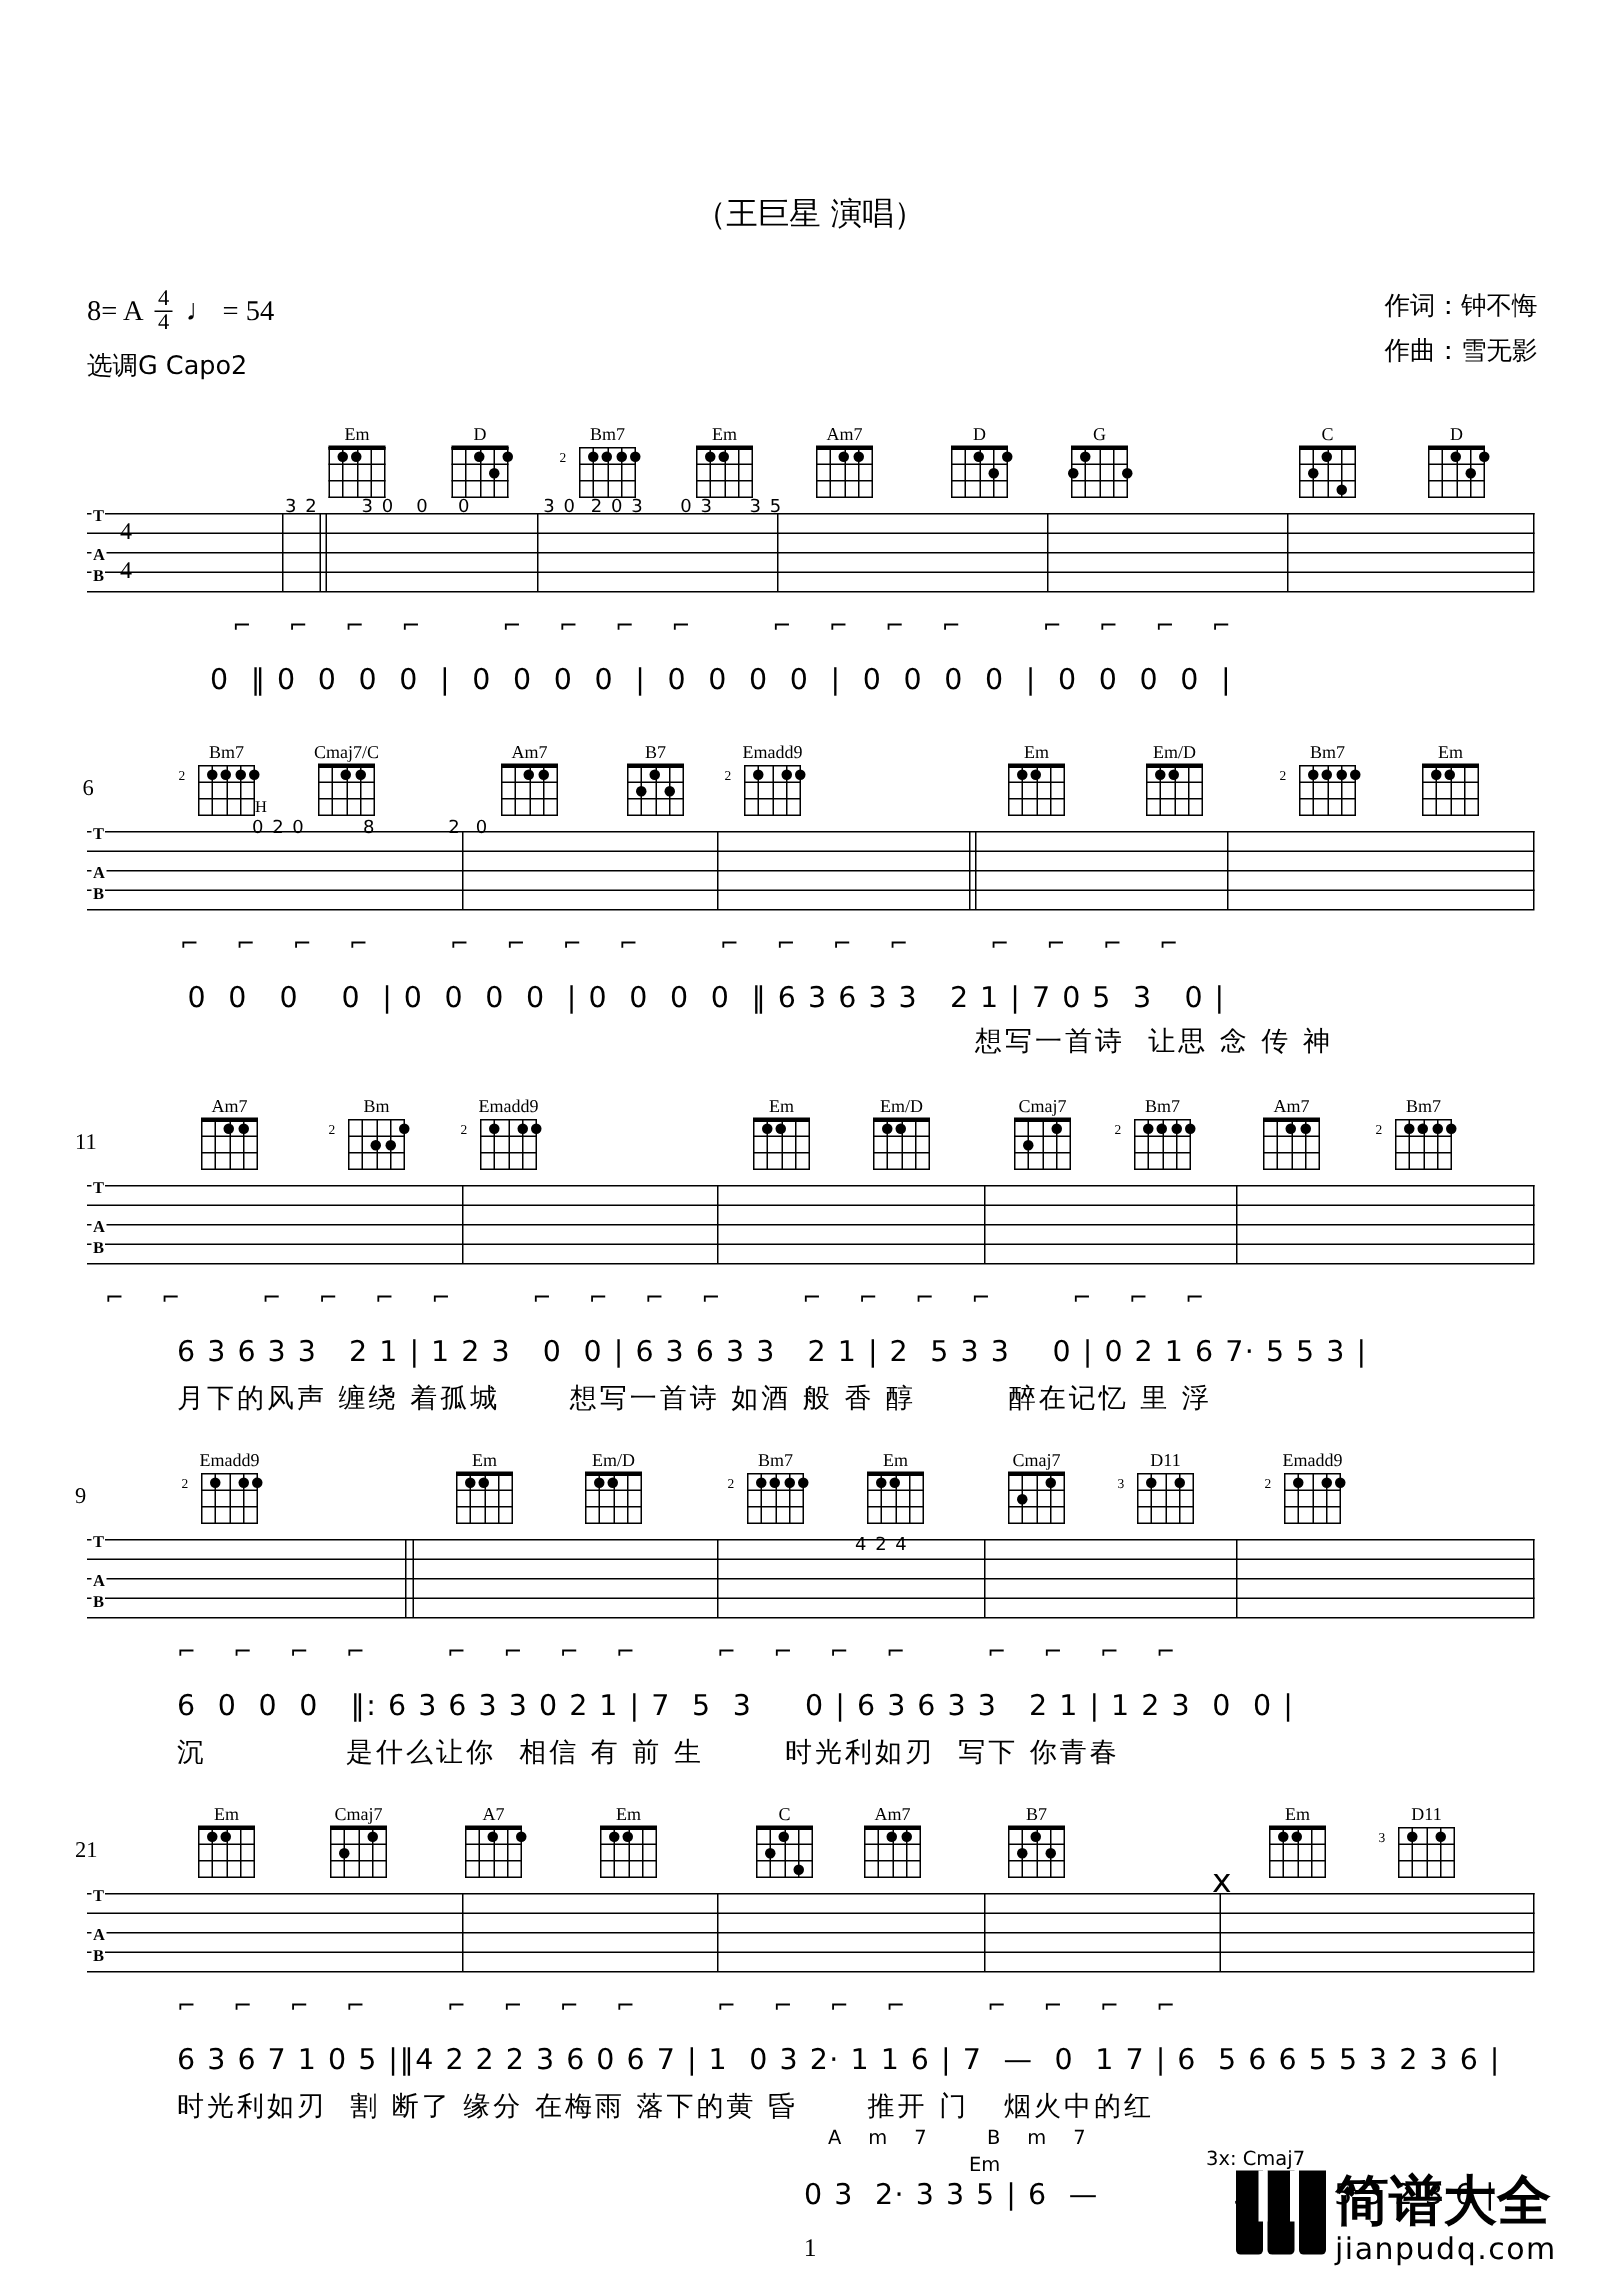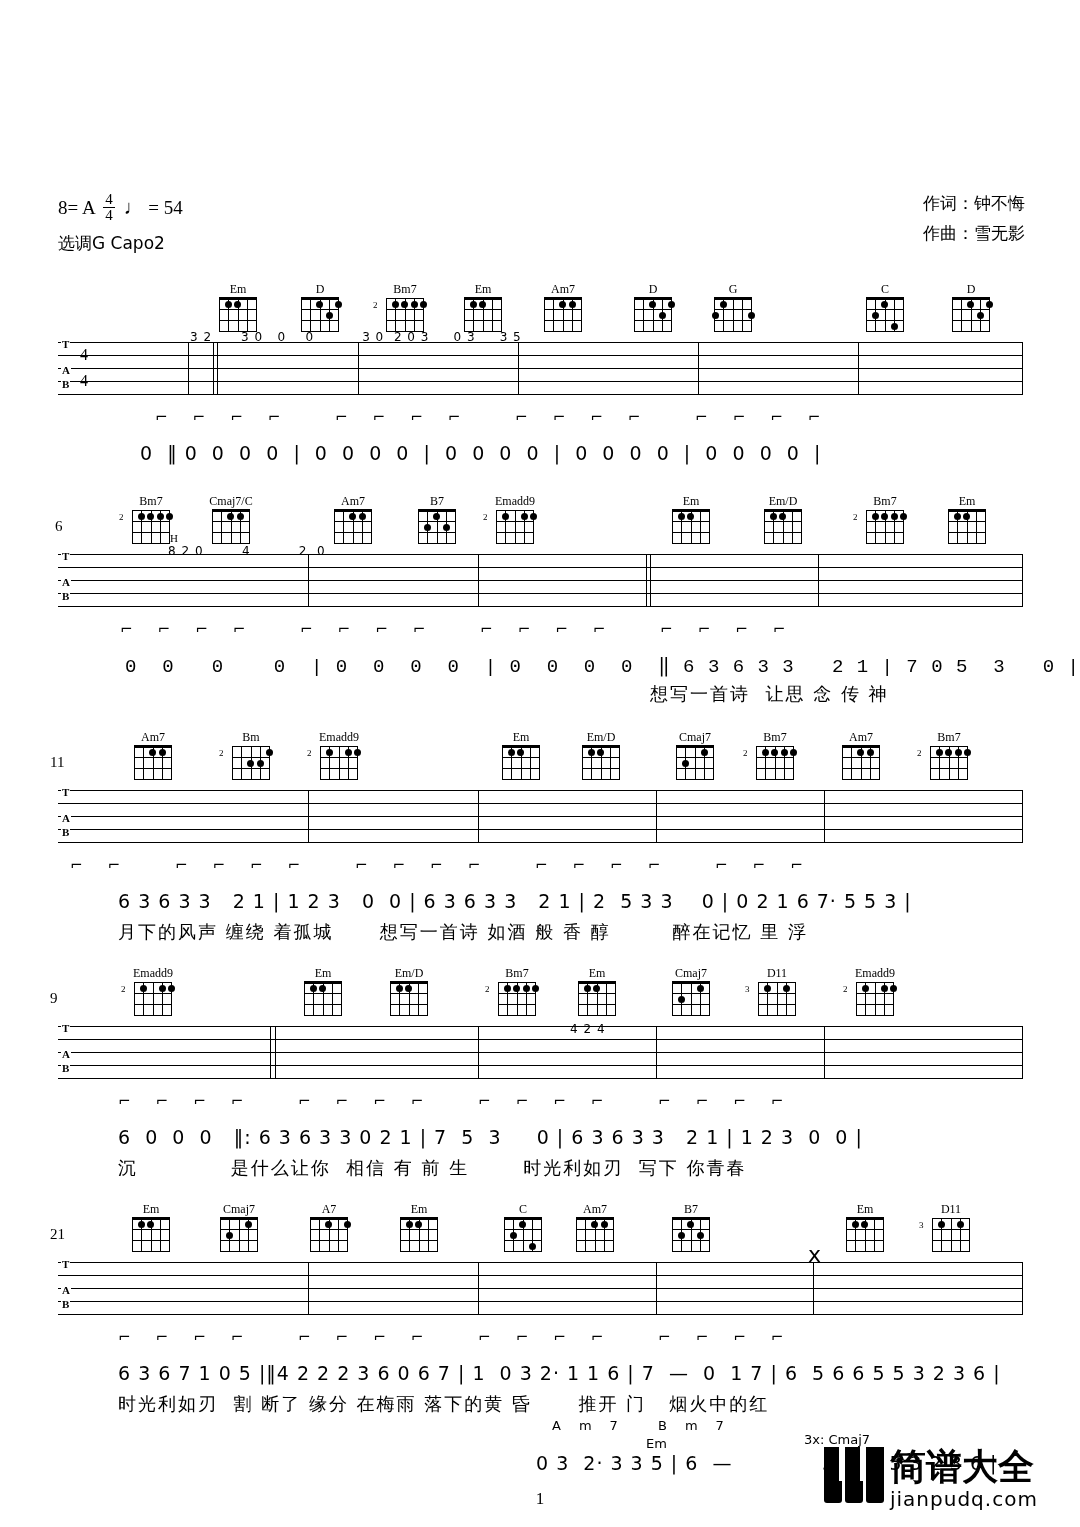--- a/index.html
+++ b/index.html
@@ -56,20 +56,21 @@
   .logo .pw{position:absolute;top:0;width:6px;height:34px;background:#fff;}
   .logo .txt{position:absolute;left:66px;top:4px;font-size:36px;font-weight:bold;font-family:"DejaVu Sans",sans-serif;}
   .logo .sub{position:absolute;left:66px;top:48px;font-size:20px;font-family:"DejaVu Sans",sans-serif;letter-spacing:1px;}
   .pageno{position:absolute;left:0;bottom:18px;width:1080px;text-align:center;font-size:17px;font-family:"Liberation Serif",serif;}
 </style>
 </head>
 <body>
 
 <div class="sheet">
 
+  <div class="subtitle">（王巨星 演唱）</div>
 
   <div class="keyline">
     <span>8= A</span>
     <span class="frac">
       <span class="num">4</span>
       <span class="den">4</span>
     </span>
     <span style="font-size:20px;">♩</span>
     <span>= 54</span>
   </div>
@@ -436,25 +437,25 @@
         <div class="ln"></div>
       <div class="tabch" style="top:-4px;">T</div>
       <div class="tabch" style="top:22px;">A</div>
       <div class="tabch" style="top:36px;">B</div>
       <div class="bar" style="left:250px"></div>
         <div class="bar" style="left:420px"></div>
       <div class="bar" style="left:588px"></div>
         <div class="bar" style="left:592px"></div>
       <div class="bar" style="left:760px"></div>
         <div class="bar" style="left:964px"></div>
-      <span class="nn" style="left:110px;top:-10px;font-size:12px;">8 2 0        4          2  0              </span>
+      <span class="nn" style="left:110px;top:-10px;font-size:12px;">0 2 0        8          2  0              </span>
       <span style="position:absolute;left:112px;top:-22px;font-size:11px;">H</span>
     </div>
     <div class="strum" style="left:120px;top:128px;letter-spacing:25px;">⌐⌐⌐⌐ ⌐⌐⌐⌐ ⌐⌐⌐⌐ ⌐⌐⌐⌐</div>
-    <div class="nn" style="left:125px;top:162px;font-family:Liberation Mono, monospace;">0  0   0    0  | 0  0  0  0  | 0  0  0  0  ‖ 6 3 6 3 3   2 1 | 7 0 5  3   0 |</div>
+    <div class="nn" style="left:125px;top:162px;">0  0   0    0  | 0  0  0  0  | 0  0  0  0  ‖ 6 3 6 3 3   2 1 | 7 0 5  3   0 |</div>
     <div class="ly" style="left:650px;top:190px;">想写一首诗  让思 念 传 神</div>
   </div>
 
   <div class="system" style="top:728px;">
     <div class="measnum" style="left:50px;top:26px;">11</div>
     <div class="chord" style="left:130px;top:18px;">
       <div class="nm">Am7</div>
       <div class="grid">
           <div class="nut"></div>
         <div class="h" style="top:0"></div>

